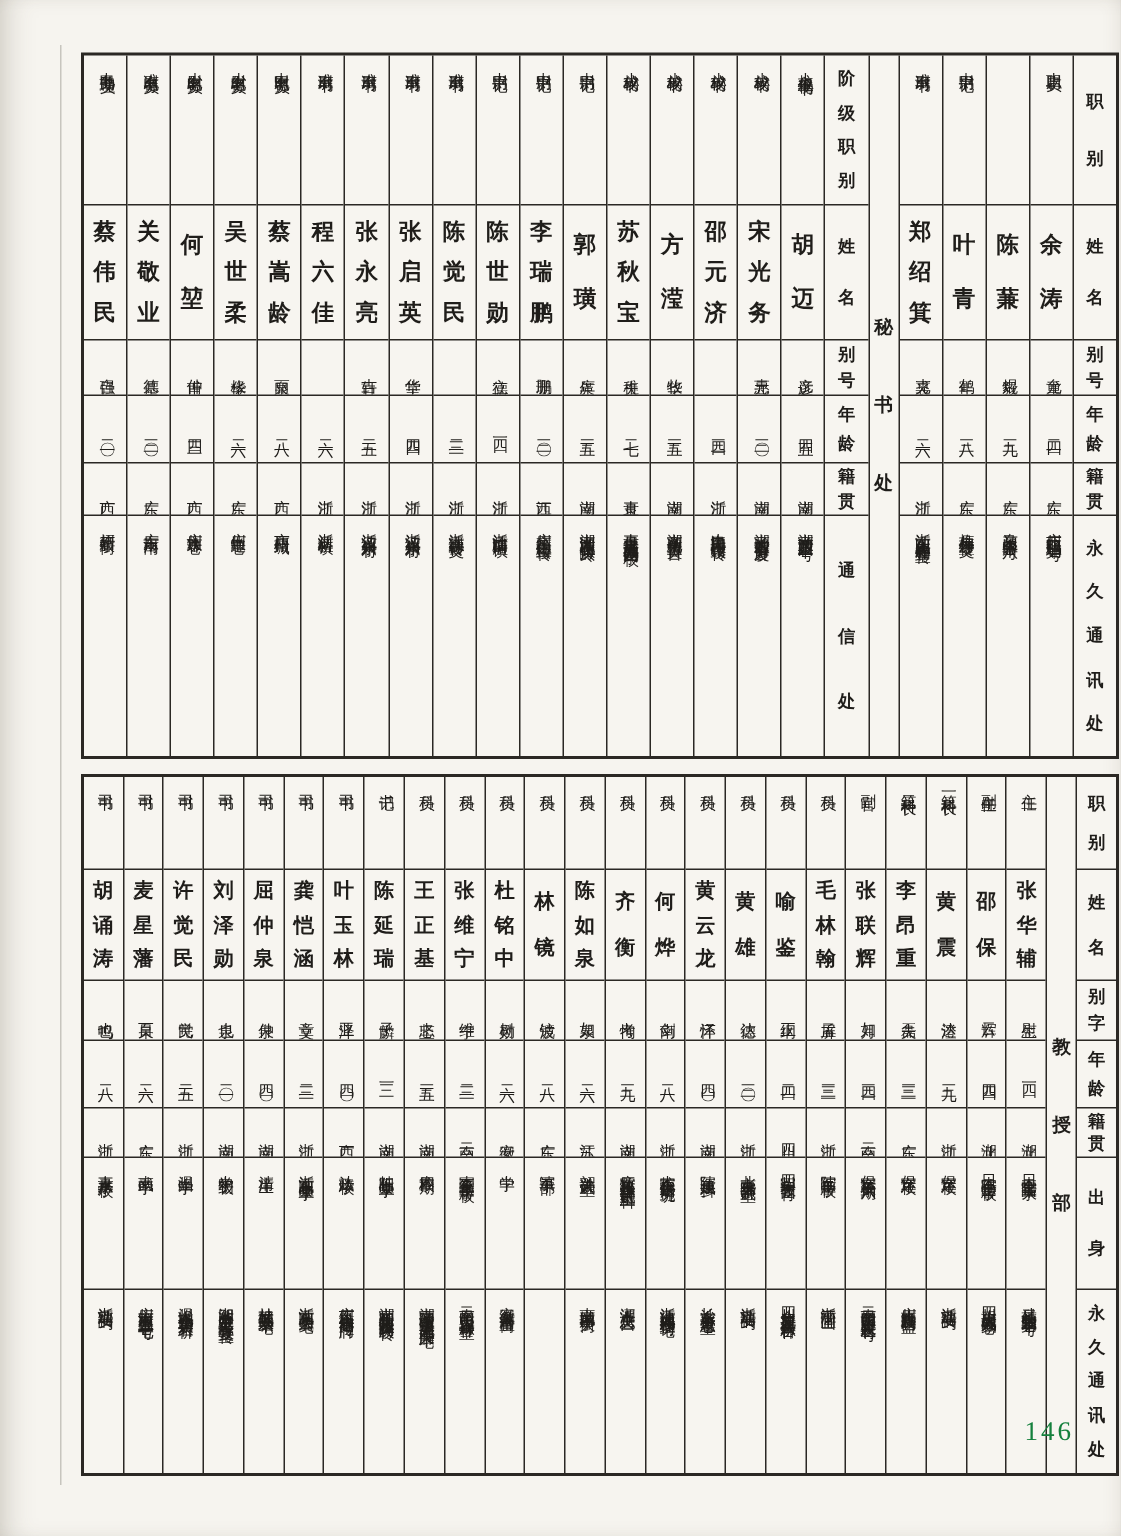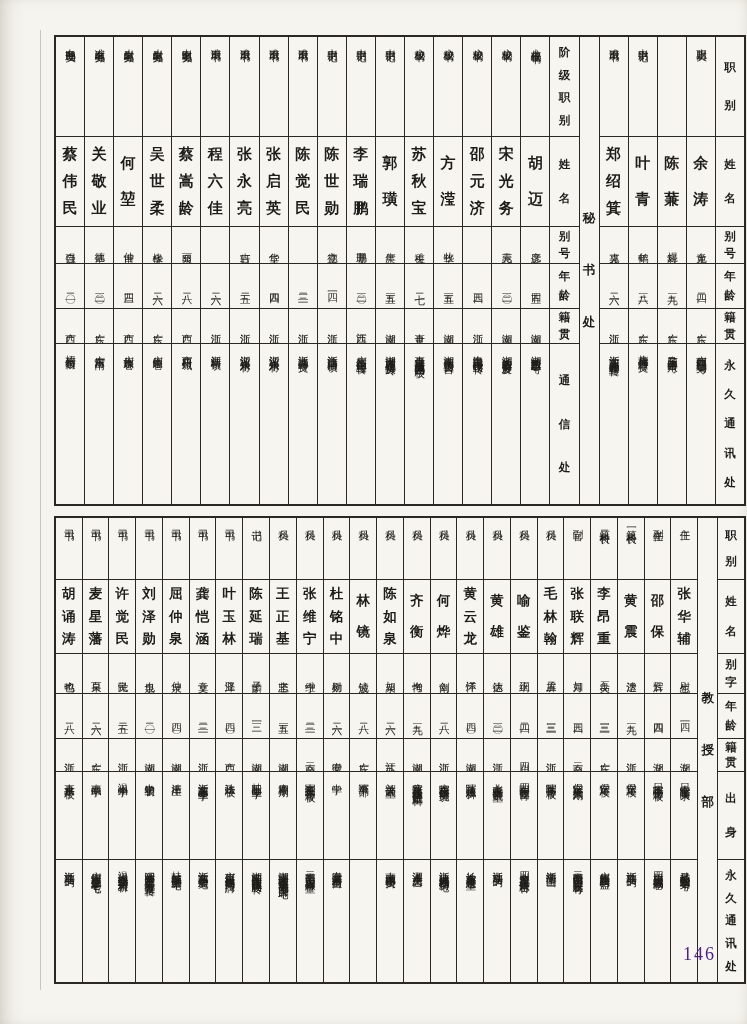--- a/index.html
+++ b/index.html
@@ -50,21 +50,21 @@
     display:flex;flex-direction:column;justify-content:space-evenly;align-items:center;
     height:100%;width:100%;
   }
   .stack b{font-weight:bold;}
   .name-stack{font-size:15px;font-weight:bold;letter-spacing:0;}
   #table-bottom .name-stack{font-size:13.5px;}
   .hdr-stack{font-size:11.5px;font-weight:bold;}
   .divider .stack{justify-content:center;gap:35px;font-size:12.5px;font-weight:bold;}
   .page-number{
     position:absolute;left:683px;top:944px;
-    font-size:18px;letter-spacing:2px;color:#4c1d95;
+    font-size:18px;letter-spacing:2px;color:#15803d;
   }
 </style>
 </head>
 <body>
 
 <div class="page">
   <div class="gutter-line"></div>
   <div id="table-top" class="vtable">
       <div class="col">
         <div class="cell" style="height: 100px;">

